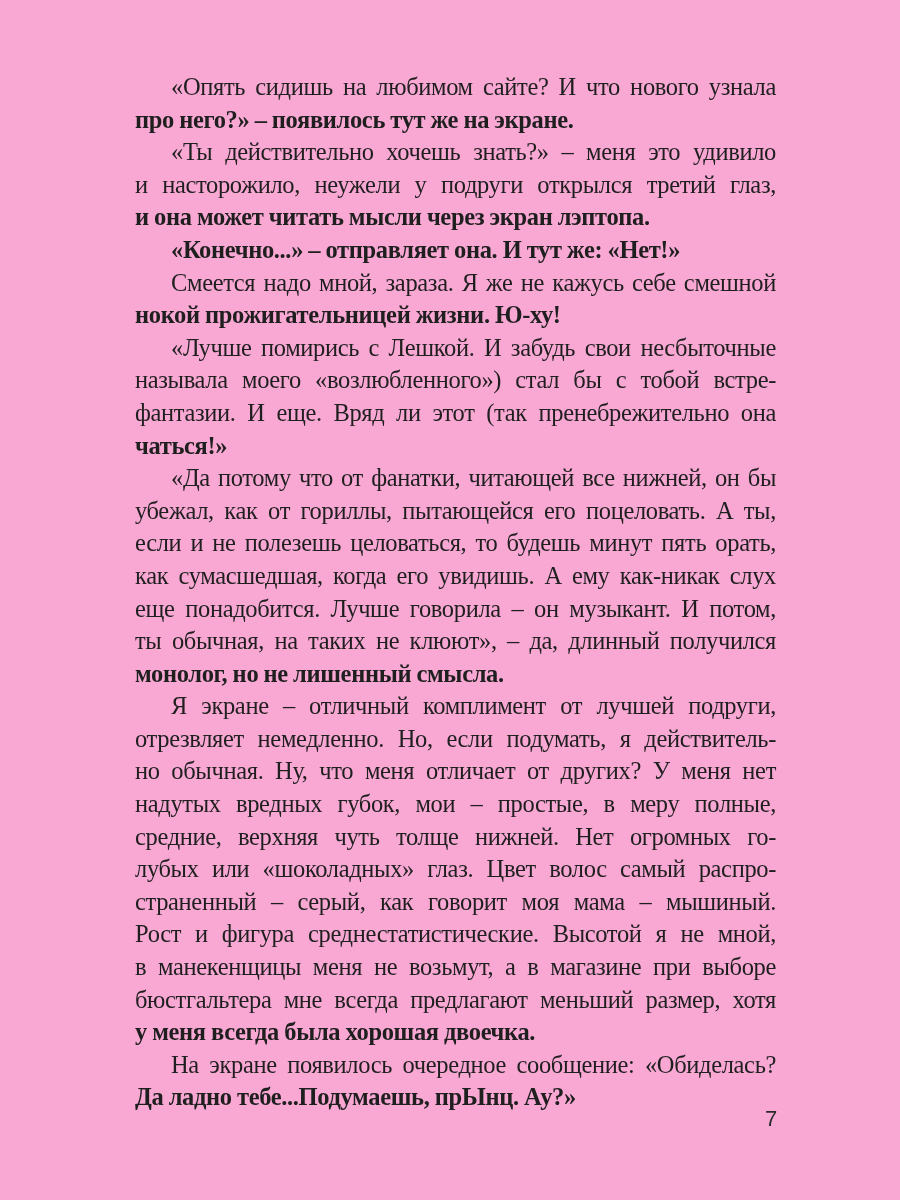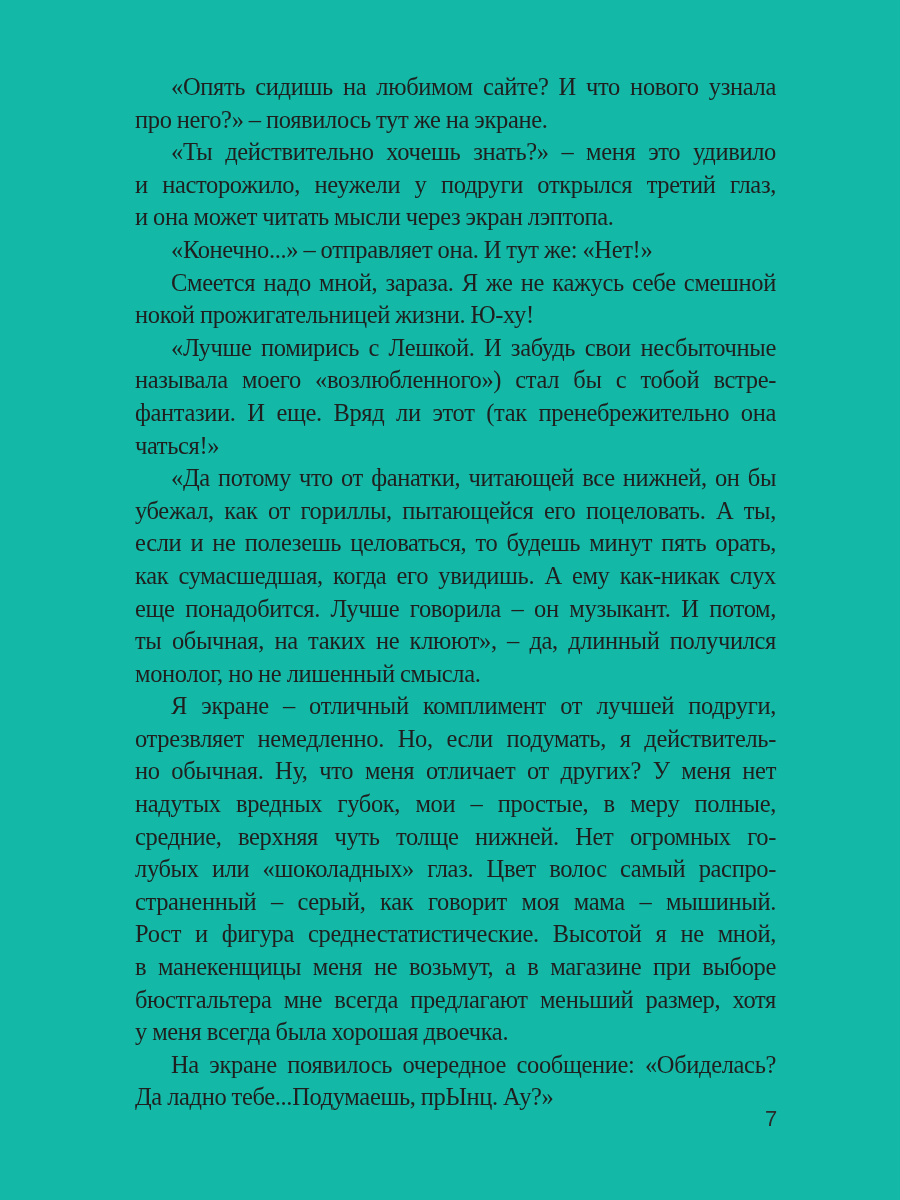--- a/index.html
+++ b/index.html
@@ -11,21 +11,21 @@
       width: 900px;
       height: 1200px;
       position: relative;
       overflow: hidden;
     }
     .page {
       position: absolute;
       left: 0; top: 0;
       width: 900px;
       height: 1200px;
-      background: #14b8a6;
+      background: #f9a8d4;
     }
     .text-block {
       position: absolute;
       left: 135px;
       top: 71px;
       width: 641px;
       font-family: "Liberation Serif", "DejaVu Serif", serif;
       font-size: 24.5px;
       line-height: 32.6px;
       color: #1f1f1f;
@@ -38,20 +38,21 @@
       height: 32.6px;
       white-space: nowrap;
       text-align: justify;
       text-align-last: justify;
     }
     .line.indent {
       padding-left: 36px;
     }
     .line.last {
       text-align-last: left;
+      font-weight: bold;
     }
     .page-number {
       position: absolute;
       left: 765px;
       top: 1106px;
       font-family: "Liberation Sans", "DejaVu Sans", sans-serif;
       font-size: 22px;
       color: #2a2a2a;
     }
   </style>

